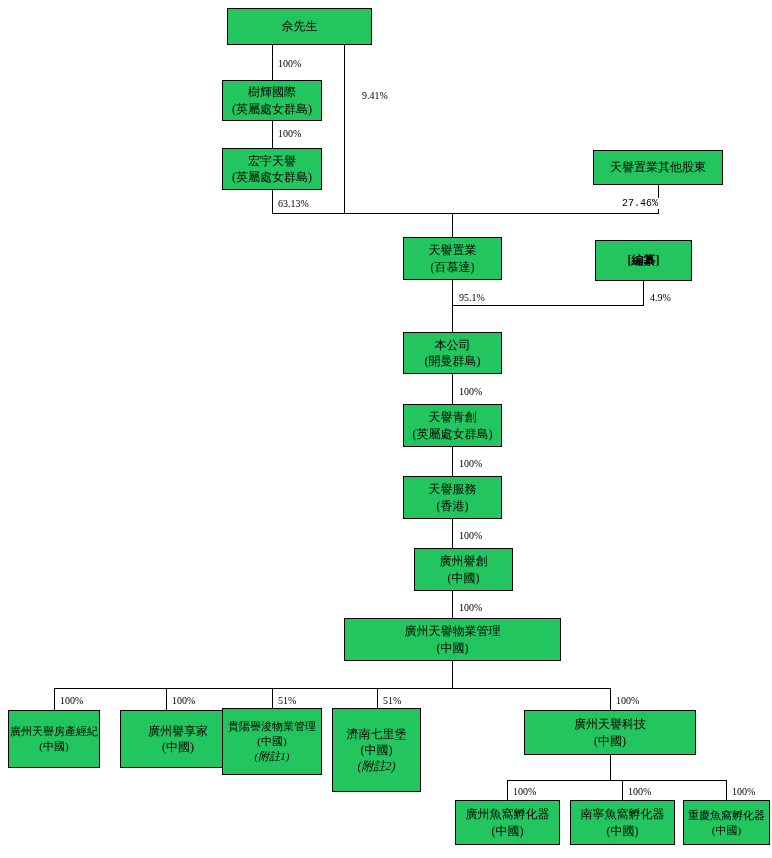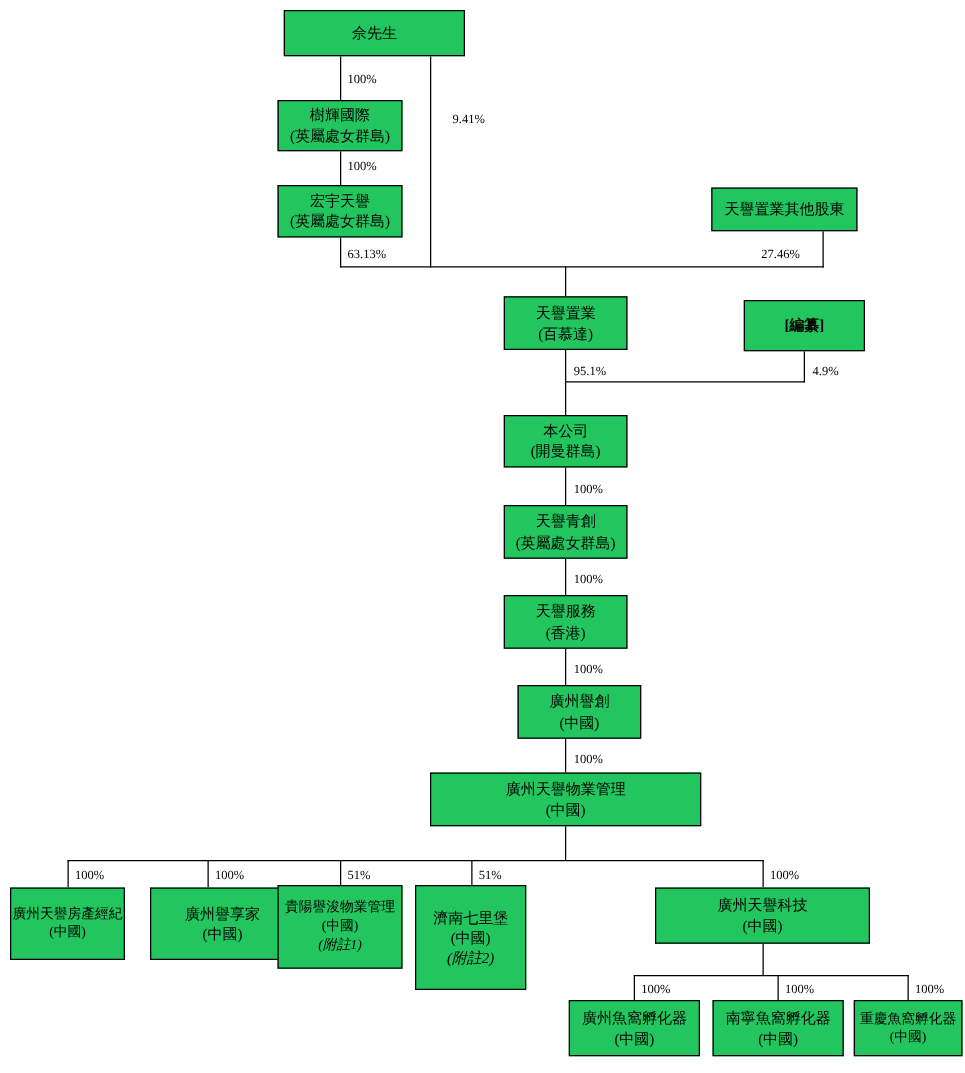--- a/index.html
+++ b/index.html
@@ -77,21 +77,21 @@
   <div class="vline" style="left:610px;top:755px;height:25px;"></div>
   <div class="hline" style="left:507px;top:780px;width:220px;"></div>
   <div class="vline" style="left:507px;top:780px;height:20px;"></div>
   <div class="vline" style="left:622px;top:780px;height:20px;"></div>
   <div class="vline" style="left:726px;top:780px;height:20px;"></div>
 
   <span class="pct" style="left:277px;top:58px;">100%</span>
   <span class="pct" style="left:350px;top:90px;margin-left:11px;">9.41%</span>
   <span class="pct" style="left:277px;top:128px;">100%</span>
   <span class="pct" style="left:277px;top:198px;">63.13%</span>
-  <span class="pct" style="left:608px;top:198px;">27.46%</span>
+  <span class="pct" style="left:621px;top:198px;font-family:Liberation Mono, monospace;">27.46%</span>
   <span class="pct" style="left:458px;top:292px;">95.1%</span>
   <span class="pct" style="left:649px;top:292px;">4.9%</span>
   <span class="pct" style="left:458px;top:386px;">100%</span>
   <span class="pct" style="left:458px;top:458px;">100%</span>
   <span class="pct" style="left:458px;top:530px;">100%</span>
   <span class="pct" style="left:458px;top:602px;">100%</span>
   <span class="pct" style="left:59px;top:695px;">100%</span>
   <span class="pct" style="left:171px;top:695px;">100%</span>
   <span class="pct" style="left:277px;top:695px;">51%</span>
   <span class="pct" style="left:382px;top:695px;">51%</span>
@@ -107,21 +107,21 @@
   <div class="box" style="left:222px;top:80px;width:100px;height:41px;">
     <div>樹輝國際</div>
     <div>(英屬處女群島)</div>
   </div>
 
   <div class="box" style="left:222px;top:148px;width:100px;height:42px;">
     <div>宏宇天譽</div>
     <div>(英屬處女群島)</div>
   </div>
 
-  <div class="box" style="left:569px;top:150px;width:117px;height:35px;">
+  <div class="box" style="left:593px;top:150px;width:130px;height:35px;">
     <div>天譽置業其他股東</div>
   </div>
 
   <div class="box" style="left:403px;top:237px;width:99px;height:43px;">
     <div>天譽置業</div>
     <div>(百慕達)</div>
   </div>
 
   <div class="box bold" style="left:595px;top:240px;width:97px;height:41px;">
     <div>[編纂]</div>

